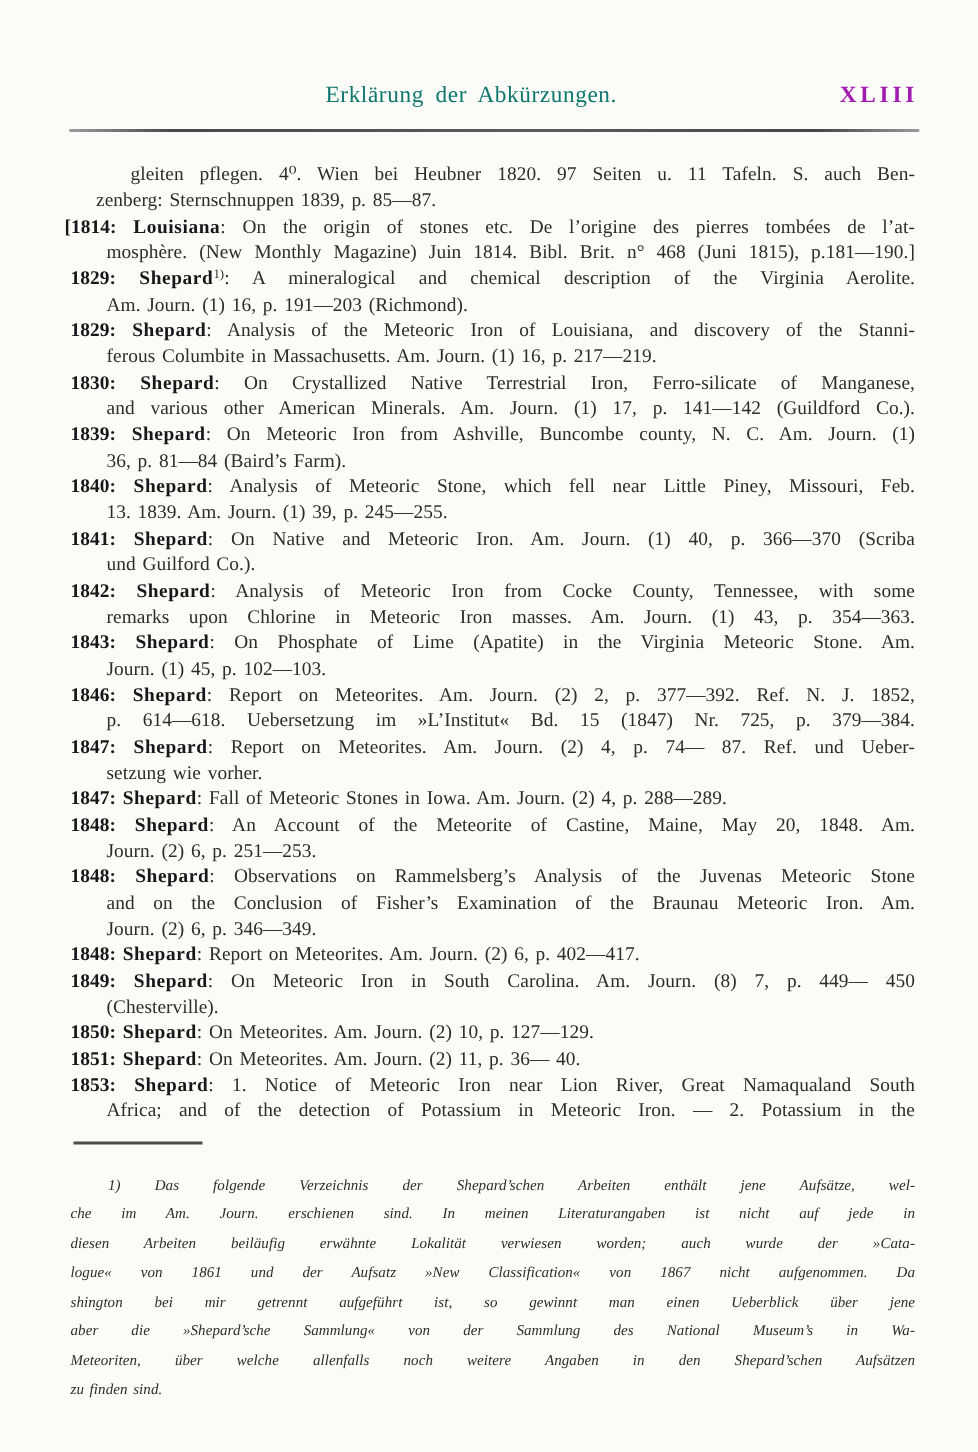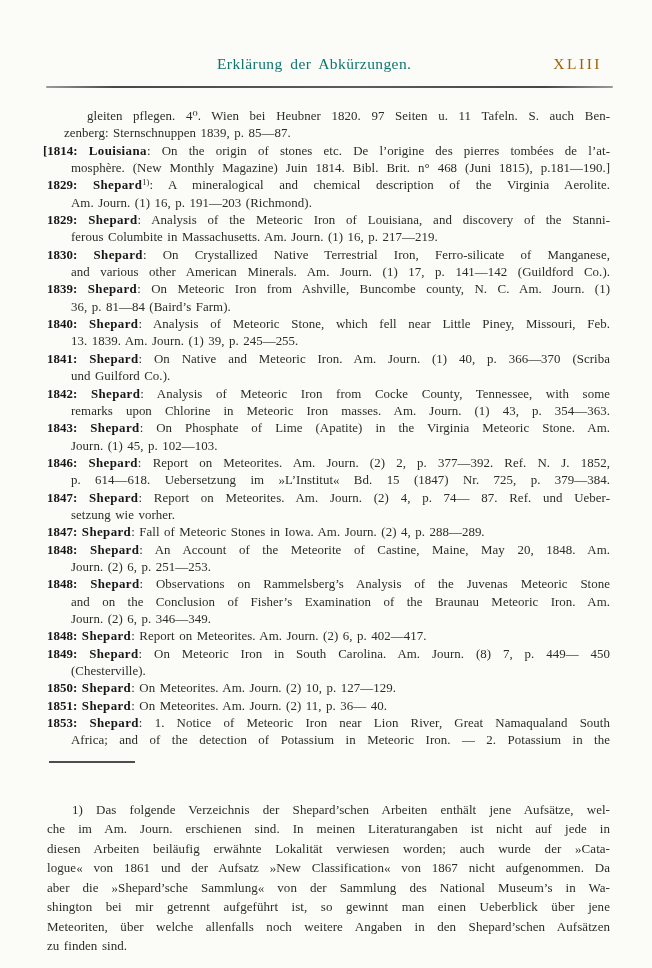--- a/index.html
+++ b/index.html
@@ -9,22 +9,22 @@
     font-family:"Liberation Serif","DejaVu Serif",serif;
     color:#2e2c29;
     -webkit-font-smoothing:antialiased;
   }
   .page{position:absolute;inset:0}
   .header-title{
     position:absolute;top:55px;left:217px;
     font-size:15.5px;letter-spacing:.4px;word-spacing:3.5px;color:#0f766e;
   }
   .page-num{
-    position:absolute;top:55px;right:50px;
-    font-size:15.5px;letter-spacing:2.5px;color:#a16207;
+    position:absolute;top:55px;right:40px;
+    font-size:15.5px;letter-spacing:2.5px;color:#a21caf;font-weight:bold;
   }
   .header-rule{
     position:absolute;top:86px;left:46px;width:567px;height:2px;border-radius:1px;
     background:linear-gradient(90deg,#9c9c9c,#484848 12%,#5c5c5c 55%,#464646 88%,#9a9a9a);
   }
   .body-col{
     position:absolute;top:108px;left:47px;width:563px;
     font-size:12.9px;line-height:17.35px;word-spacing:1.2px;letter-spacing:.05px;
   }
   .line{box-sizing:border-box;width:100%;min-height:17.35px}
@@ -33,22 +33,22 @@
   .co0{padding-left:40px}
   .co1{padding-left:17px}
   .year,.author{font-weight:bold;color:#171717}
   .author{letter-spacing:.4px}
   .outdent{margin-left:-4px}
   sup{font-size:8.5px;vertical-align:4px;line-height:0}
   .fn-rule{
     position:absolute;top:761px;left:49px;width:86px;height:1.5px;background:#4d4d4d;
   }
   .footnote{
-    position:absolute;top:800px;left:47px;width:563px;
-    font-size:13px;line-height:19.45px;word-spacing:1.2px;letter-spacing:.05px;
+    position:absolute;top:781px;left:47px;width:563px;
+    font-size:10px;line-height:19.45px;word-spacing:1.2px;letter-spacing:.05px;font-style:italic;
   }
   .fnl{box-sizing:border-box;width:100%;min-height:19.45px}
   .fn0{text-indent:25px}
 </style>
 </head>
 <body>
 
 <div class="page">
   <div class="header-title">Erklärung der Abkürzungen.</div>
   <div class="page-num">XLIII</div>
@@ -135,18 +135,18 @@
         </div>
       </div>
   </div>
 
   <div class="fn-rule"></div>
   <div class="footnote" id="footnote">
       <div class="fnl fn0 j">1) Das folgende Verzeichnis der Shepard’schen Arbeiten enthält jene Aufsätze, wel-</div>
       <div class="fnl j">che im Am. Journ. erschienen sind. In meinen Literaturangaben ist nicht auf jede in</div>
       <div class="fnl j">diesen Arbeiten beiläufig erwähnte Lokalität verwiesen worden; auch wurde der »Cata-</div>
       <div class="fnl j">logue« von 1861 und der Aufsatz »New Classification« von 1867 nicht aufgenommen. Da</div>
+      <div class="fnl j">shington bei mir getrennt aufgeführt ist, so gewinnt man einen Ueberblick über jene</div>
       <div class="fnl j">aber die »Shepard’sche Sammlung« von der Sammlung des National Museum’s in Wa-</div>
-      <div class="fnl j">shington bei mir getrennt aufgeführt ist, so gewinnt man einen Ueberblick über jene</div>
       <div class="fnl j">Meteoriten, über welche allenfalls noch weitere Angaben in den Shepard’schen Aufsätzen</div>
       <div class="fnl">zu finden sind.</div>
     </div>
 </div>
 
 </body></html>

